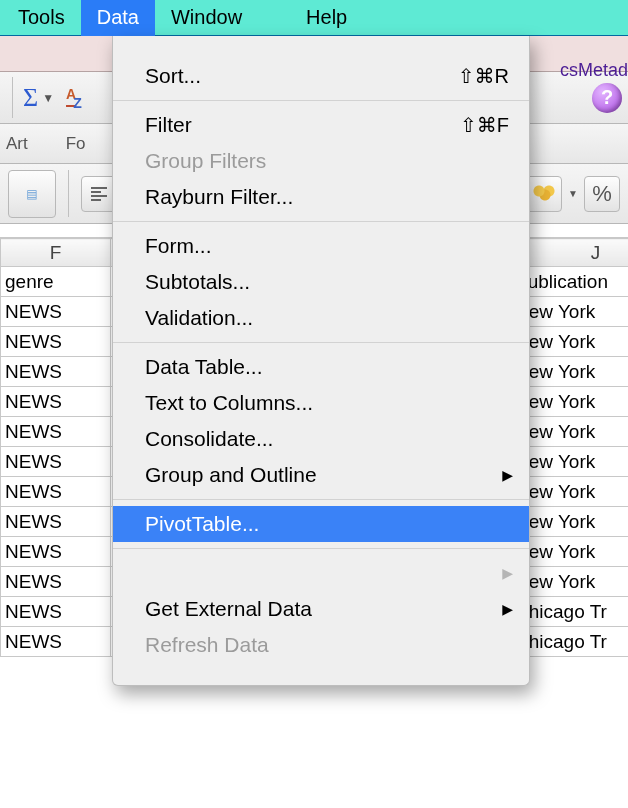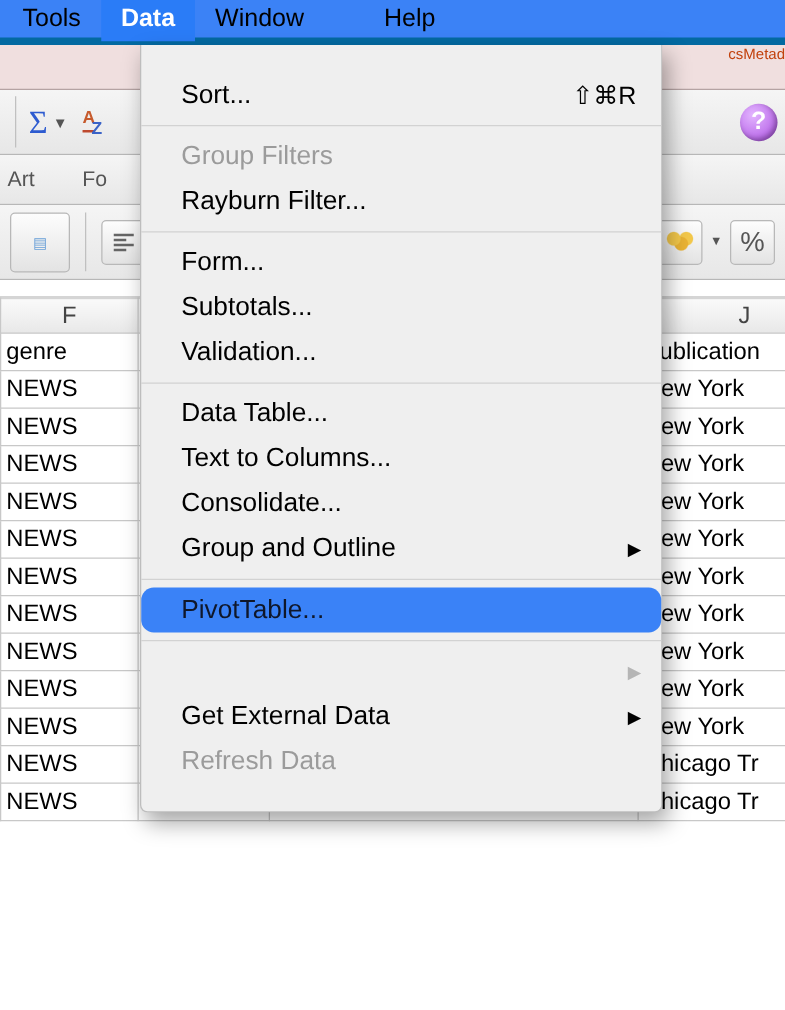--- a/index.html
+++ b/index.html
@@ -10,56 +10,55 @@
     font-size: 20px;
     background: #ffffff;
     overflow: hidden;
     color: #000;
   }
   
   .menubar {
     display: flex;
     align-items: center;
     height: 36px;
-    background: #3b82f6;
-    border-bottom: 6px solid #0369a1;
+    background: #5eead4;
+    border-bottom: 1px solid #0369a1;
     padding: 0 2px;
   }
   .menubar .item {
     padding: 6px 16px 6px 16px;
     height: 36px;
     display: flex;
     align-items: center;
     cursor: default;
   }
   .menubar .item.active {
     background: #2a7cf7;
     color: #fff;
-    font-weight: bold;
   }
   .menubar .icon {
     width: 30px; display:flex; align-items:center; justify-content:center;
   }
   .menubar .spacer { flex: 1; }
   .behind-bar {
     position: absolute;
     top: 36px; left: 0; right: 0; bottom: 0;
     z-index: 0;
   }
   
   .tabbar {
     height: 36px;
     background: #f0dfdf;
     border-bottom: 1px solid #b5a3a3;
     display:flex; align-items:flex-end;
     position: relative;
   }
   .tabbar .rightlabel {
-    position:absolute; right: 0; top: 0;
-    font-size: 12px; color:#c2410c;
+    position:absolute; right: 0; top: 24px;
+    font-size: 18px; color:#4c1d95;
   }
   
   .graybar {
     height: 52px;
     background: linear-gradient(#f5f5f5,#e7e7e7);
     border-bottom: 1px solid #b7b7b7;
     display:flex; align-items:center;
     padding: 0 6px;
     gap: 4px;
     color: #555;
@@ -141,21 +140,21 @@
   .dropdown .mi {
     display: flex;
     align-items: center;
     height: 36px;
     padding: 0 20px 0 32px;
     color: #000;
     cursor: default;
     position: relative;
   }
   .dropdown .mi.disabled { color: #9b9b9b; }
-  .dropdown .mi.selected { background: #3a82f7; color: #0f172a; border-radius: 10px; }
+  .dropdown .mi.selected { background: #3a82f7; color: #ffffff; }
   .dropdown .mi .sc { margin-left: auto; letter-spacing: 0; font-size: 20px;}
   .dropdown .sep {
     height: 1px; background: #d2d2d2; margin: 6px 0;
   }
   .dropdown .submenu-arrow {
     position: absolute; right: 16px;
     font-size: 14px;
   }
   .dropdown .mi.disabled .submenu-arrow { color: #b5b5b5; }
   
@@ -352,20 +351,24 @@
     </table>
   </div>
 </div>
 
 <div class="dropdown">
   <div class="mi">
     <span>Sort...</span>
       <span class="sc">⇧⌘R</span>
   </div>
   <div class="sep"></div>
+  <div class="mi">
+    <span>Filter</span>
+      <span class="sc">⇧⌘F</span>
+  </div>
   <div class="mi disabled">
     <span>Group Filters</span>
   </div>
   <div class="mi">
     <span>Rayburn Filter...</span>
   </div>
   <div class="sep"></div>
   <div class="mi">
       <span>Form...</span>
     </div>

